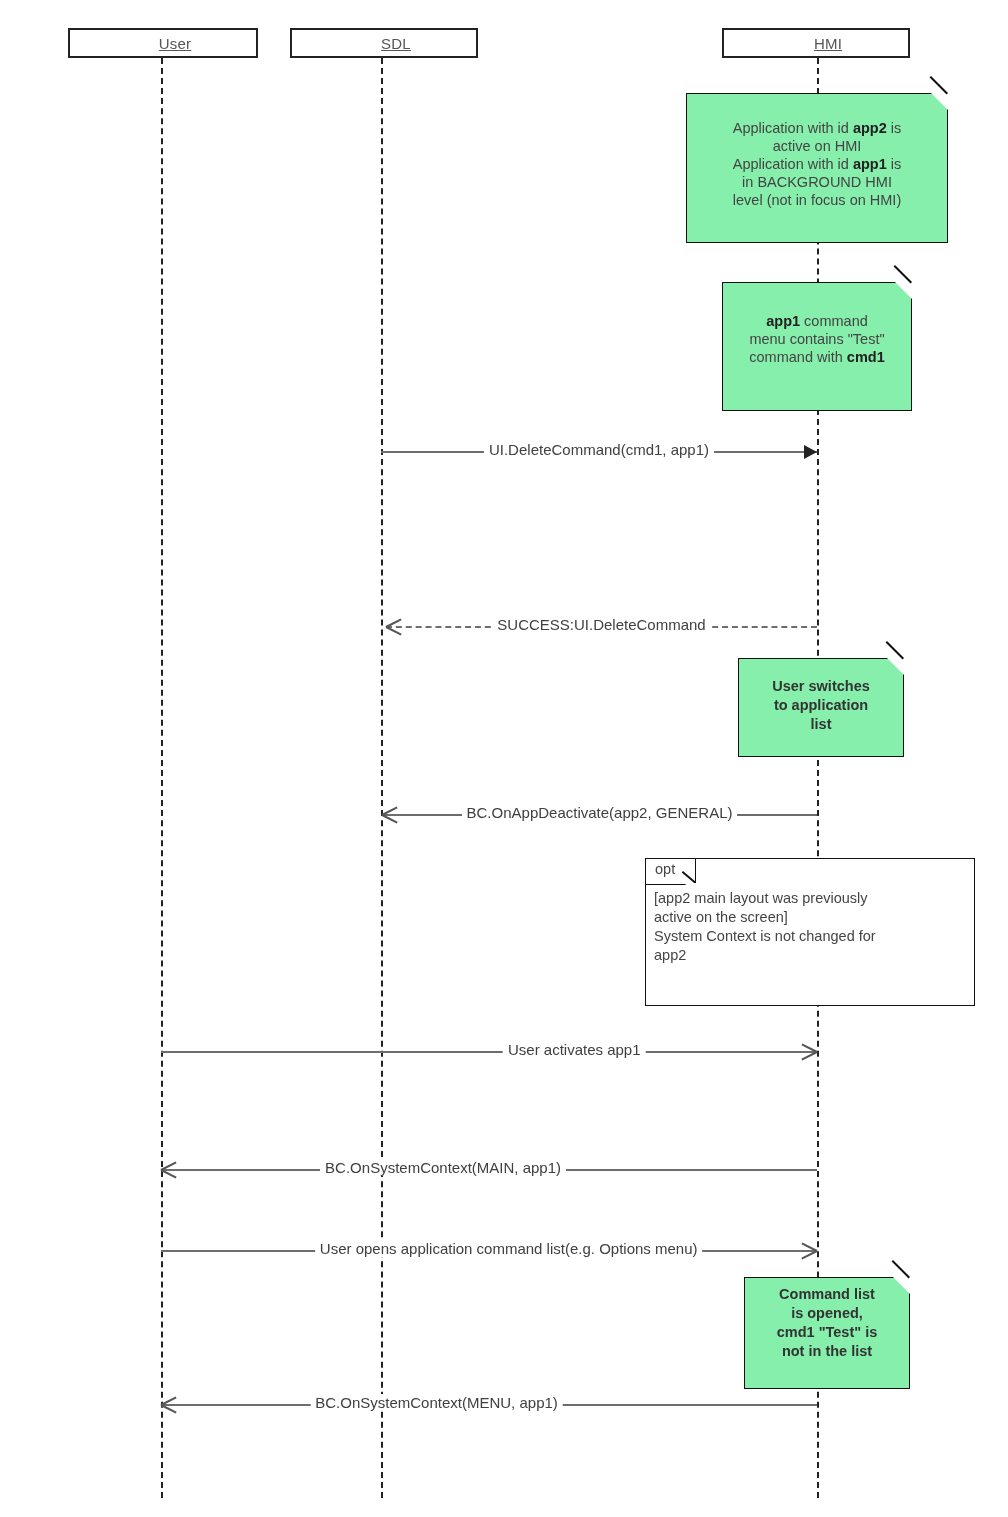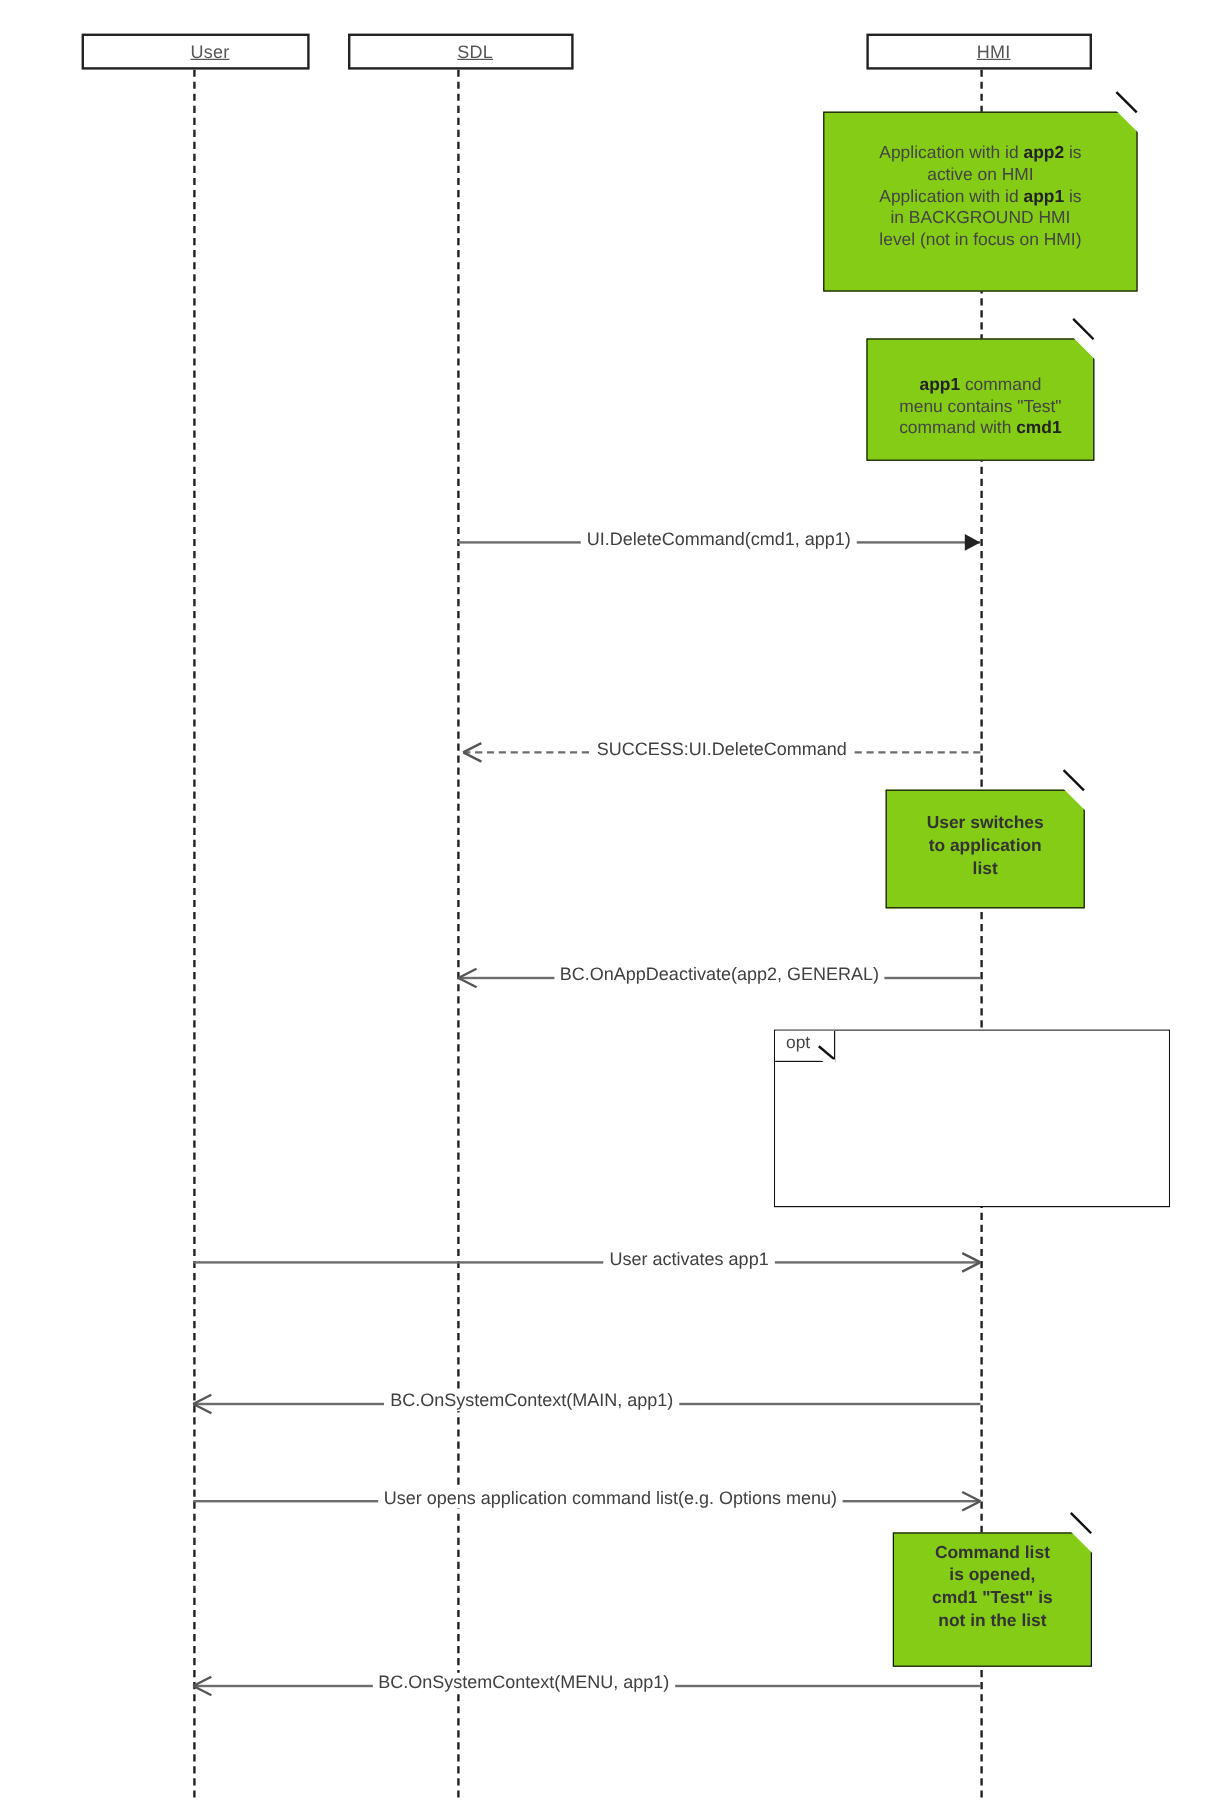--- a/index.html
+++ b/index.html
@@ -39,21 +39,21 @@
   }
   .lifeline-line {
     position: absolute;
     width: 0;
     border-left: 2px dashed #222;
   }
   
   .note {
     position: absolute;
     box-sizing: border-box;
-    background: #84cc16;
+    background: #86efac;
     border: 1.6px solid #111;
     z-index: 5;
   }
   .note .fold-cut {
     position: absolute;
     top: -2px;
     right: -2px;
     width: 0;
     height: 0;
     border-left: 19px solid transparent;
@@ -210,21 +210,21 @@
   <div class="note" style="left:686px; top:93px; width:262px; height:150px;">
     <div class="fold-cut"></div>
     <div class="fold-diag"></div>
     <div class="note-text" style="top:25px;">Application with id <b>app2</b> is</div>
     <div class="note-text" style="top:43px;">active on HMI</div>
     <div class="note-text" style="top:61px;">Application with id <b>app1</b> is</div>
     <div class="note-text" style="top:79px;">in BACKGROUND HMI</div>
     <div class="note-text" style="top:97px;">level (not in focus on HMI)</div>
   </div>
 
-  <div class="note" style="left:722px; top:282px; width:190px; height:102px;">
+  <div class="note" style="left:722px; top:282px; width:190px; height:129px;">
     <div class="fold-cut"></div>
     <div class="fold-diag"></div>
     <div class="note-text" style="top:29px;"><b>app1</b> command</div>
     <div class="note-text" style="top:47px;">menu contains "Test"</div>
     <div class="note-text" style="top:65px;">command with <b>cmd1</b></div>
   </div>
 
   <div class="msg" style="left:381px; top:450px; width:436px;">
     <div class="line"></div>
     <div class="head filled-right" style="right:0;"></div>
@@ -250,20 +250,26 @@
     <div class="line"></div>
     <div class="head open-left" style="left:0;"></div>
     <div class="label">BC.OnAppDeactivate(app2, GENERAL)</div>
   </div>
 
   <div class="fragment" style="left:645px; top:858px; width:330px; height:148px;">
     <div class="fragment-inner"></div>
     <div class="frag-tab">
       <span>opt</span>
       <span class="frag-tab-diag"></span>
+    </div>
+    <div class="frag-body">
+      <div>[app2 main layout was previously</div>
+      <div>active on the screen]</div>
+      <div>System Context is not changed for</div>
+      <div>app2</div>
     </div>
   </div>
 
   <div class="msg" style="left:161px; top:1050px; width:656px;">
     <div class="line"></div>
     <div class="head open-right" style="right:0;"></div>
     <div class="label" style="left:63%;">User activates app1</div>
   </div>
 
 

